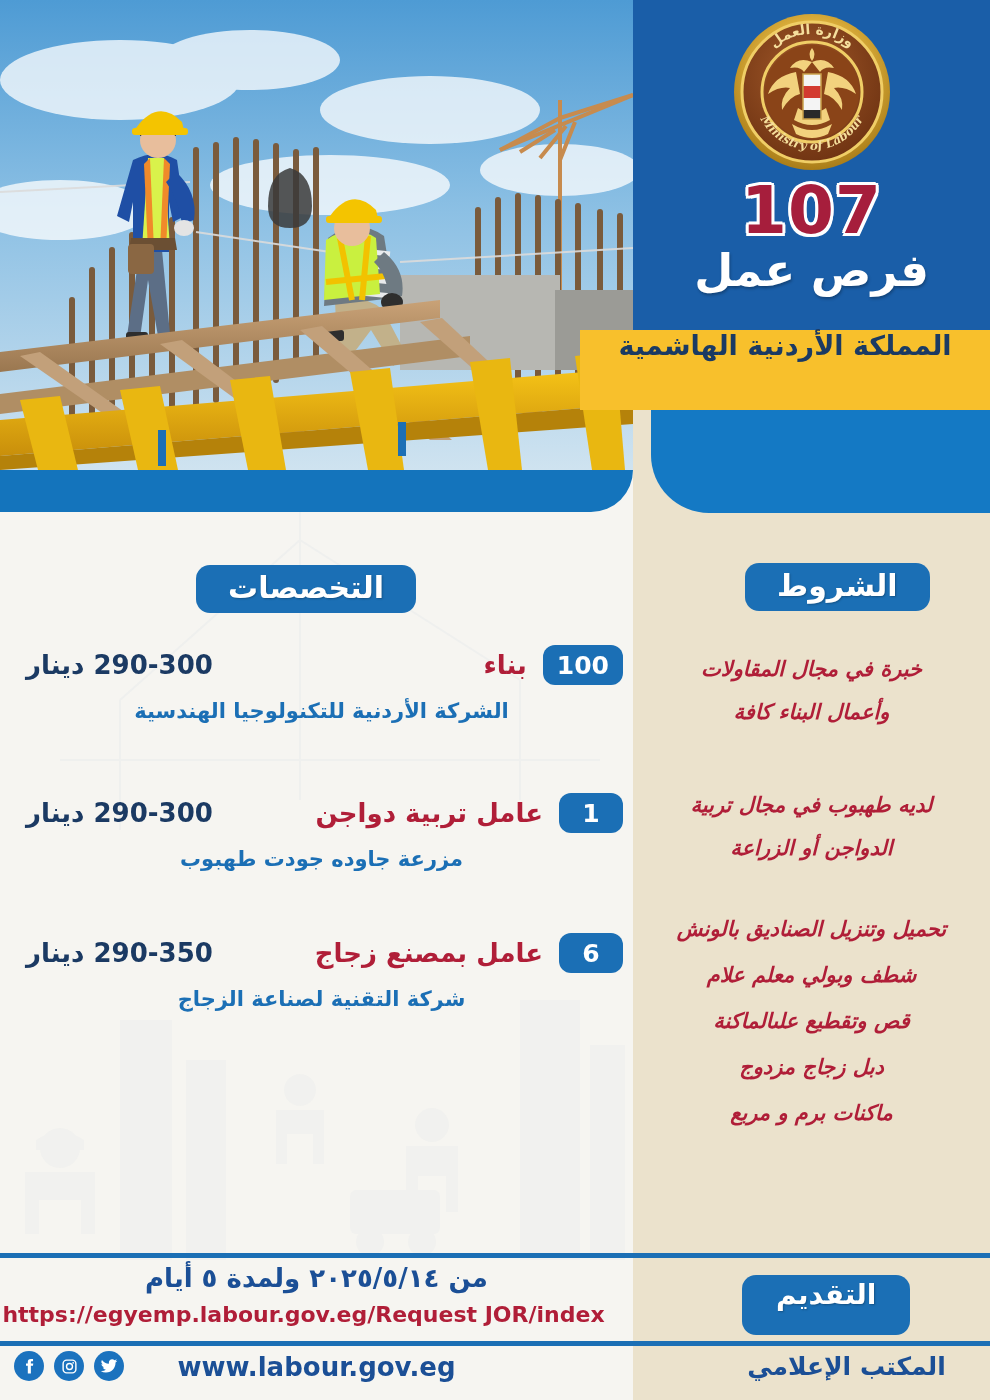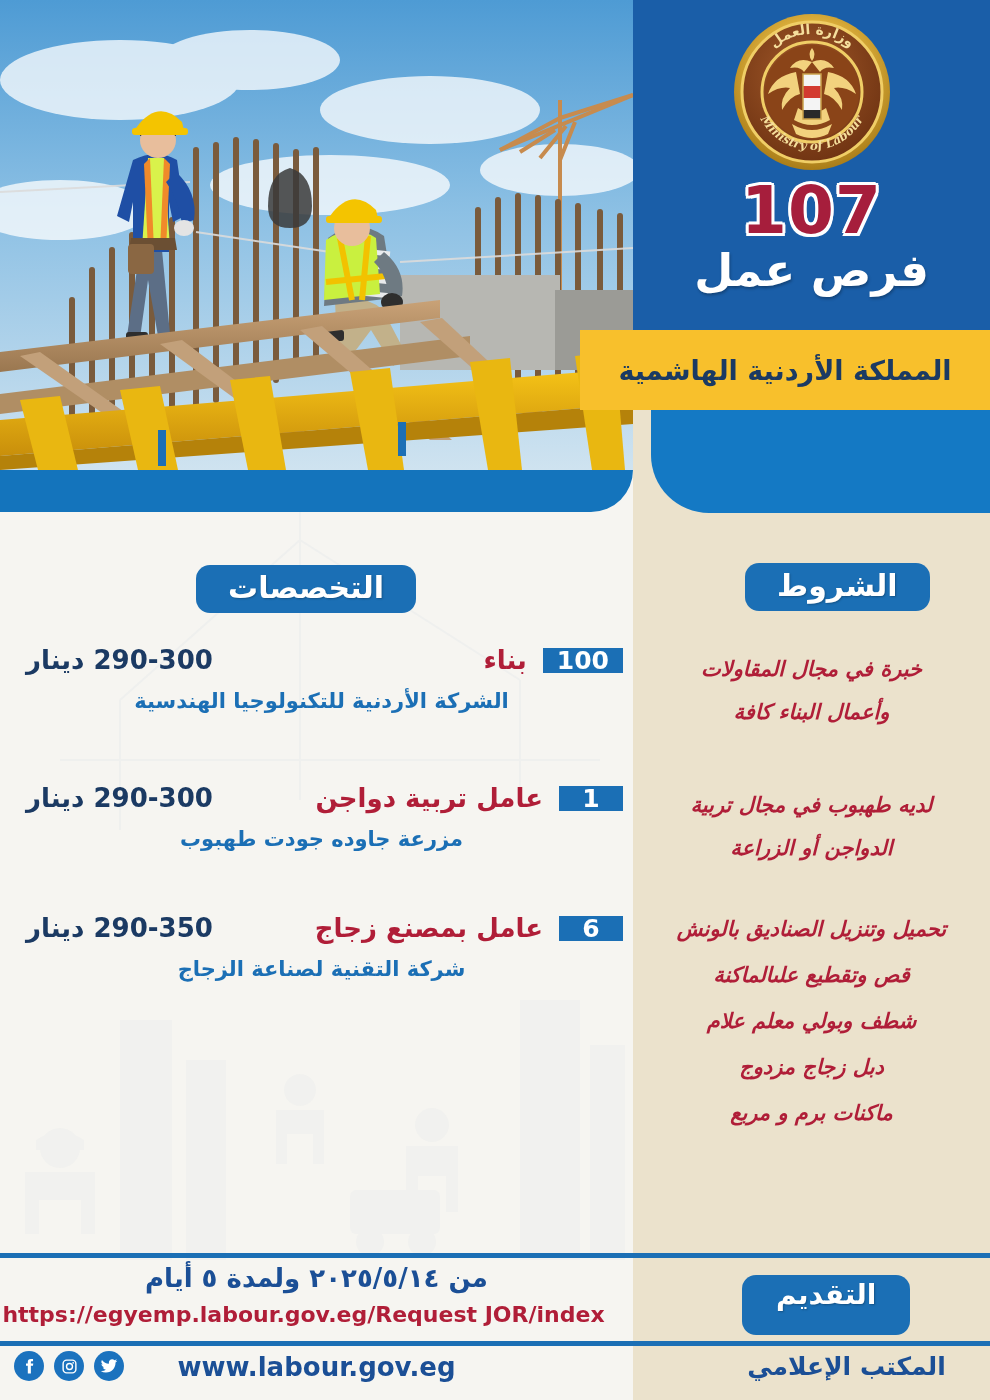--- a/index.html
+++ b/index.html
@@ -55,21 +55,21 @@
   .big-sub {
     position:absolute; top:248px; left:0; width:357px;
     text-align:center; direction:rtl;
     font-size:45px; font-weight:bold; color:#FFFFFF; line-height:1;
     text-shadow:1px 2px 3px rgba(0,0,0,.28);
   }
 
   
   .country-band {
     position:absolute; left:580px; top:330px; width:410px; height:80px;
-    background:#F8C02C; display:flex; align-items:center; justify-content:center;
+    background:#F8C02C; display:flex; justify-content:center;
   }
   .country-band .txt {
     direction:rtl; font-size:27px; font-weight:bold; color:#1B3A63; white-space:nowrap;
   }
 
   
   .rblock {
     position:absolute; left:651px; top:410px; width:339px; height:103px;
     background:#1479C4; border-bottom-left-radius:58px;
   }
@@ -87,22 +87,22 @@
   .pill-terms { position:absolute; left:745px; top:563px; }
 
   
   .specs { position:absolute; left:10px; top:645px; width:623px; direction:rtl; }
   .spec-row { margin-bottom:34px; }
   .spec-line1 {
     display:flex; align-items:center; gap:16px;
     padding-right:10px; padding-left:10px;
   }
   .badge {
-    background:#1B6FB5; color:#fff; border-radius:0;
-    min-width:64px; height:25px; padding:0 14px;
+    background:#1B6FB5; color:#fff; border-radius:12px;
+    min-width:64px; height:40px; padding:0 14px;
     display:flex; align-items:center; justify-content:center;
     font-size:25px; font-weight:bold; line-height:1;
   }
   .spec-title {
     color:#B01E38; font-size:26px; font-weight:bold; white-space:nowrap;
   }
   .spec-salary {
     color:#1B3A63; font-size:26px; font-weight:bold; white-space:nowrap;
     margin-right:auto; padding-left:6px;
   }
@@ -462,22 +462,22 @@
       <div class="term-line">وأعمال البناء كافة</div>
     </div>
 
     <div class="term-group g2">
       <div class="term-line">لديه طهبوب في مجال تربية</div>
       <div class="term-line">الدواجن أو الزراعة</div>
     </div>
 
     <div class="term-group g3">
       <div class="term-line">تحميل وتنزيل الصناديق بالونش</div>
+      <div class="term-line">شطف وبولي معلم علام</div>
       <div class="term-line">قص وتقطيع علىالماكنة</div>
-      <div class="term-line">شطف وبولي معلم علام</div>
       <div class="term-line">دبل زجاج مزدوج</div>
       <div class="term-line">ماكنات برم و مربع</div>
     </div>
   </div>
 
   <div class="hr hr1"></div>
 
   <div class="foot-date">من ٢٠٢٥/٥/١٤ ولمدة ٥ أيام</div>
   <div class="foot-url">https://egyemp.labour.gov.eg/Request JOR/index</div>
 

